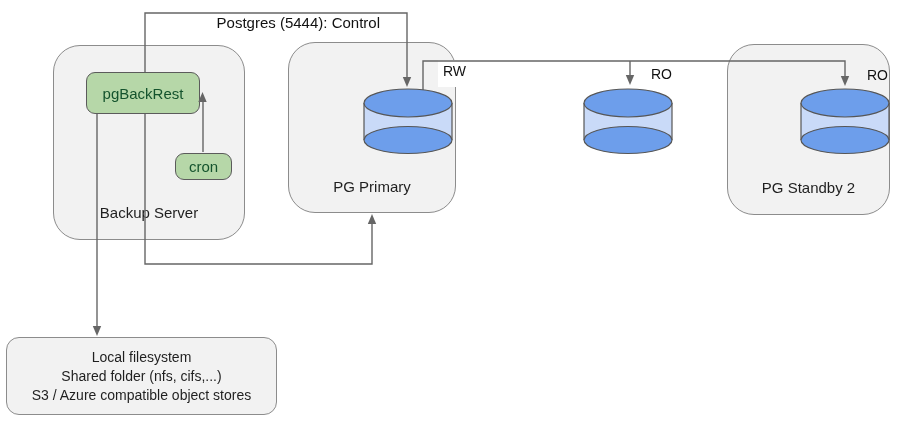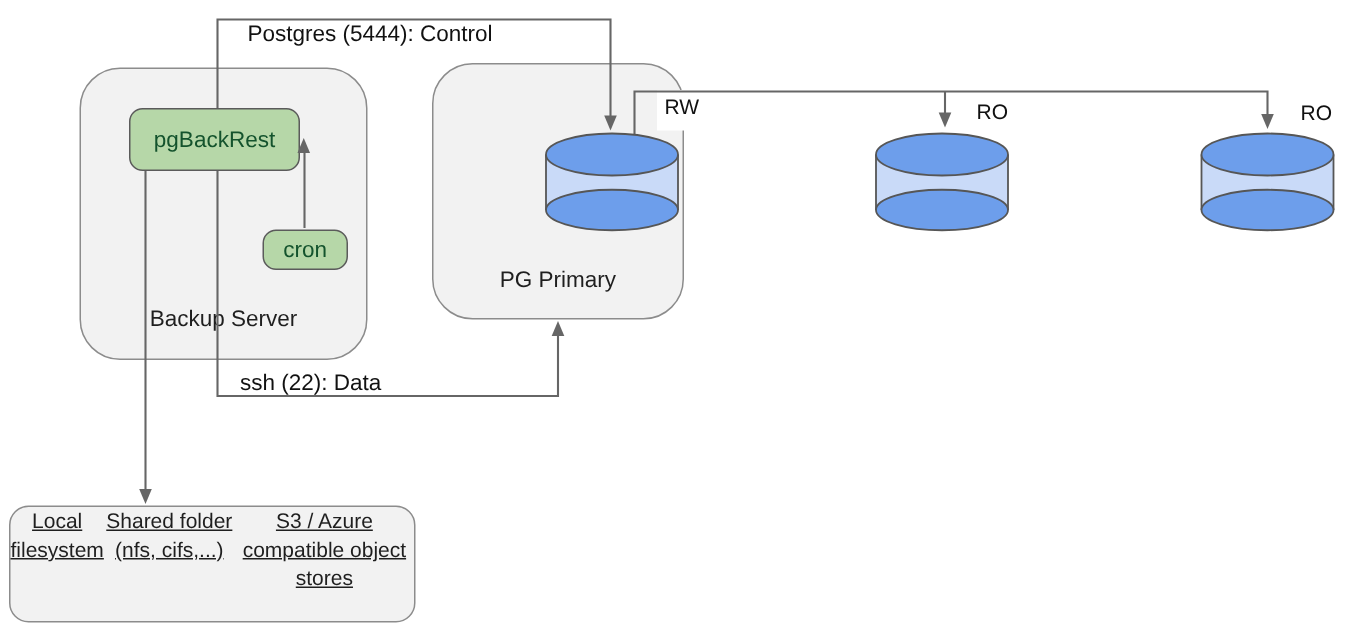--- a/index.html
+++ b/index.html
@@ -17,65 +17,67 @@
     font-size:15px;line-height:18px;color:#1f1f1f;
   }
   .gnode{
     position:absolute;background:var(--green,#b6d7a8);
     border:1px solid var(--green-border,#5b5b5b);border-radius:9px;box-sizing:border-box;
     display:flex;align-items:center;justify-content:center;
     font-size:15px;color:#14532d;z-index:2;
   }
   .edge-label{
     position:absolute;font-size:15px;line-height:17px;color:#111111;
-    text-align:left;z-index:2;white-space:nowrap;
+    text-align:right;z-index:2;white-space:nowrap;
   }
   .port-label{
     position:absolute;font-size:14px;line-height:16px;color:#111111;z-index:2;white-space:nowrap;margin-left:16px;
   }
   #rw-label{background:#ffffff;padding:3px 6px 8px 5px;}
   #storage-box{
-    border-radius:13px;display:flex;flex-direction:row;justify-content:center;
-    text-align:center;font-size:14px;line-height:19px;color:#1f1f1f;text-decoration:underline;
+    border-radius:13px;display:flex;flex-direction:column;justify-content:center;
+    text-align:center;font-size:14px;line-height:19px;color:#1f1f1f;
   }
   #wires{position:absolute;left:0;top:0;z-index:3;pointer-events:none;}
   .boxlayer{z-index:1;}
 </style>
 </head>
 <body>
 
 <div id="canvas">
 
   <div class="gbox server boxlayer" style="left:53px;top:45px;width:192px;height:195px;">
     <div class="node-label" style="bottom:17px;">Backup Server</div>
   </div>
 
   <div class="gbox server boxlayer" style="left:288px;top:42px;width:168px;height:171px;">
     <div class="node-label" style="bottom:16px;">PG Primary</div>
   </div>
 
 
+  <div class="gbox server boxlayer" style="left:727px;top:44px;width:163px;height:171px;">
+    <div class="node-label" style="bottom:17px;">PG Standby 2</div>
+  </div>
 
   <div id="storage-box" class="gbox boxlayer" style="left:6px;top:337px;width:271px;height:78px;">
     <div>Local filesystem</div>
     <div>Shared folder (nfs, cifs,...)</div>
     <div>S3 / Azure compatible object stores</div>
   </div>
 
   <div class="gnode" style="left:86px;top:72px;width:114px;height:42px;">
     <span>pgBackRest</span>
   </div>
 
   <div class="gnode" style="left:175px;top:153px;width:57px;height:27px;">
     <span>cron</span>
   </div>
 
   <div class="edge-label" style="left:165px;top:14px;width:215px;">Postgres (5444): Control</div>
 
-  <div class="edge-label" style="left:160px;top:247px;width:195px;">ssh (22): Data</div>
 
   <div id="rw-label" class="port-label" style="left:422px;top:60px;">RW</div>
 
   <div class="port-label" style="left:635px;top:66px;">RO</div>
 
   <div class="port-label" style="left:851px;top:67px;">RO</div>
 
   <svg id="wires" width="900" height="422" viewBox="0 0 900 422">
     <g stroke="#666666" stroke-width="1.4" fill="none">
       <path d="M145,72 L145,13 L407,13 L407,78"></path>

